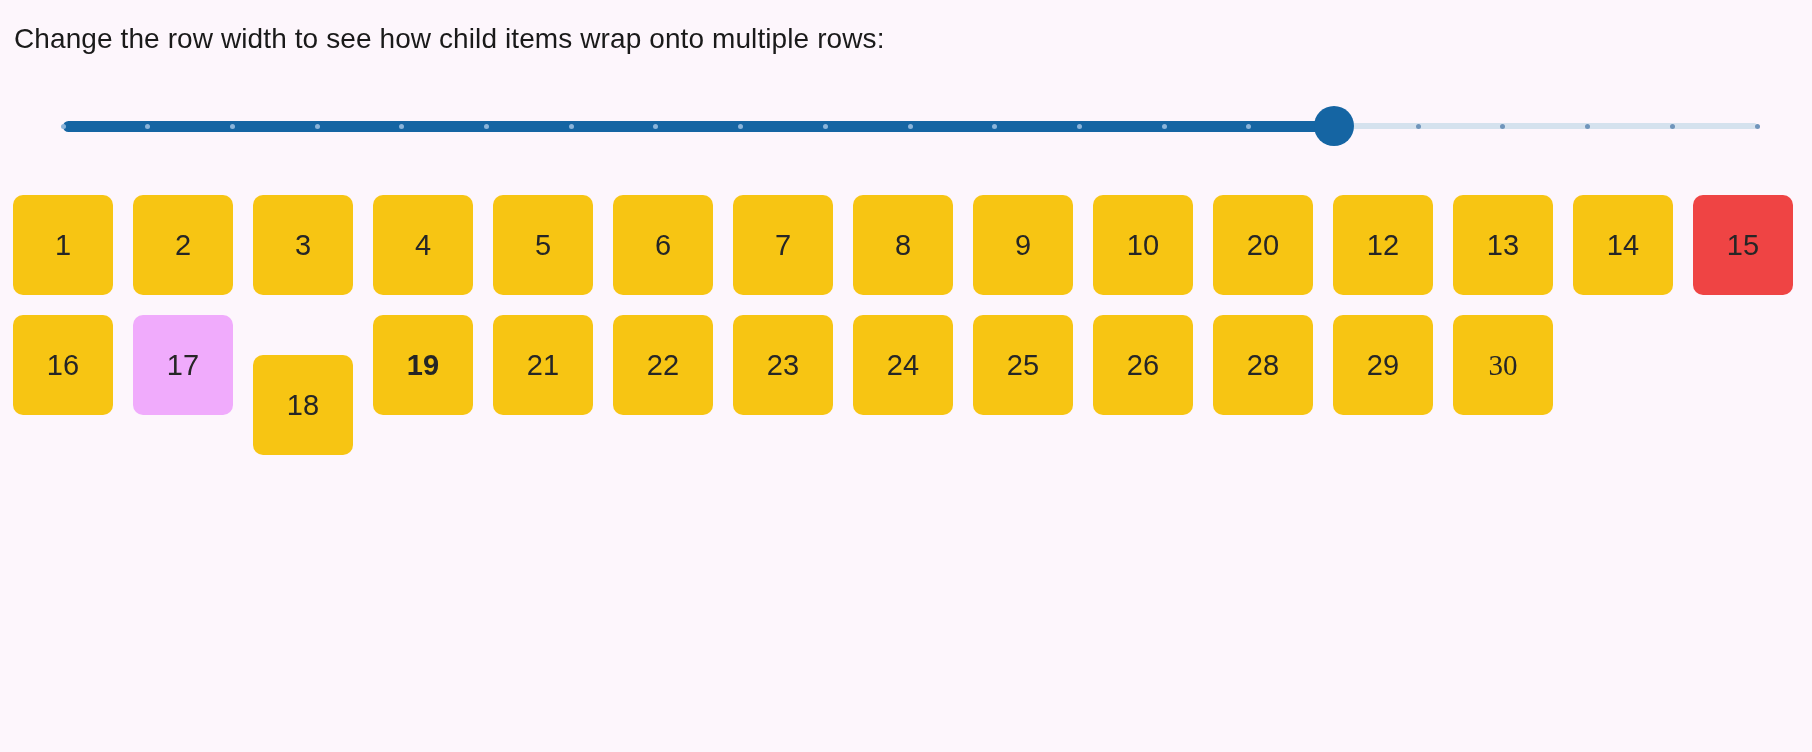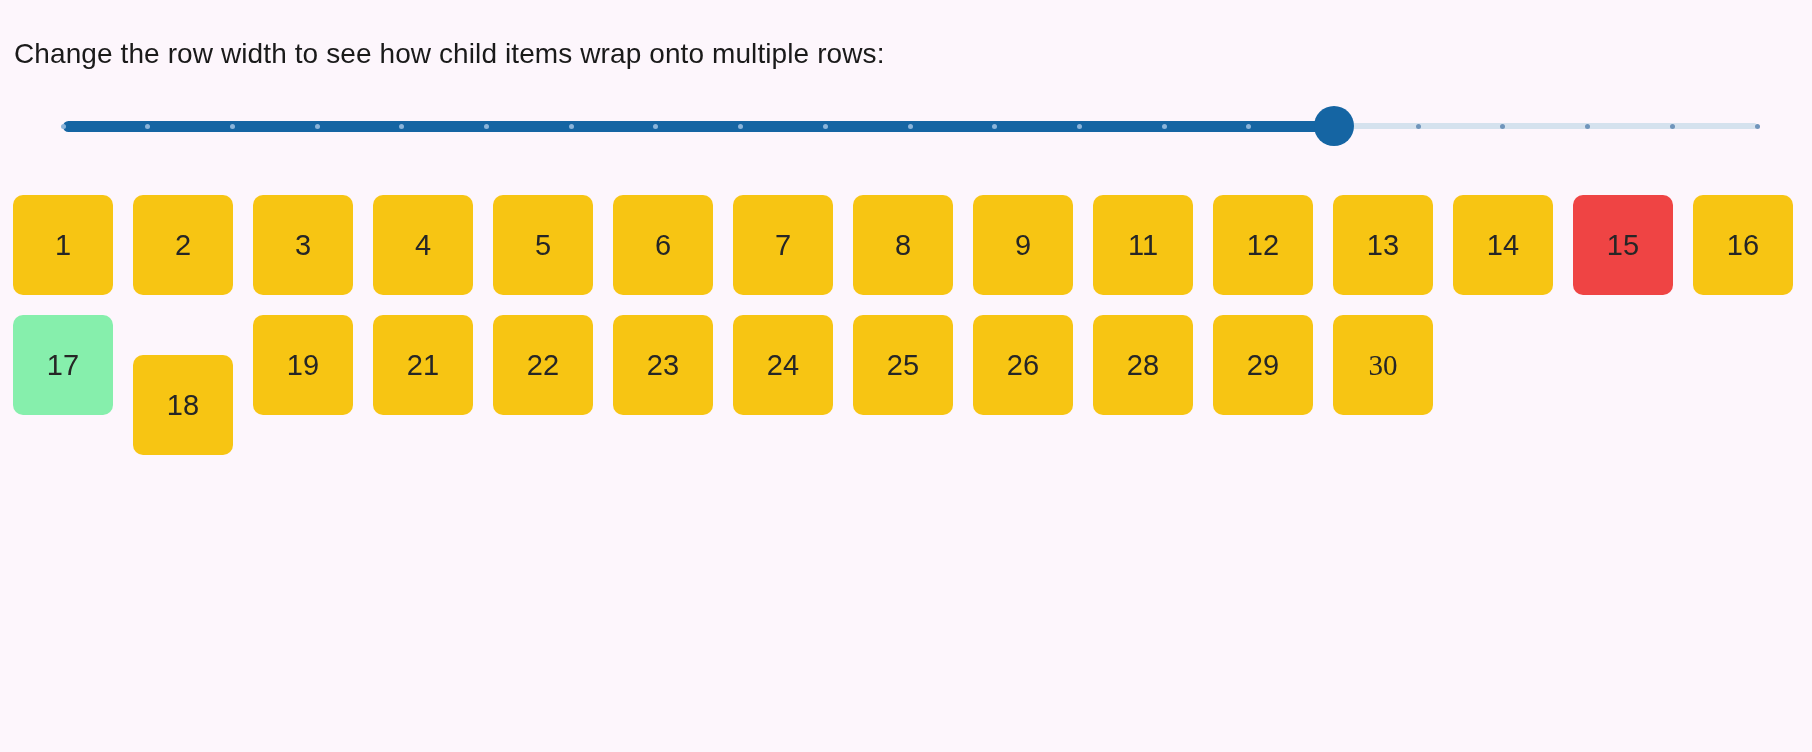--- a/index.html
+++ b/index.html
@@ -18,21 +18,20 @@
   }
   .title {
     position: absolute;
     left: 14px;
     top: 22px;
     font-size: 28px;
     line-height: 34px;
     font-weight: 400;
     letter-spacing: 0.1px;
     white-space: nowrap;
-    margin-top: 15px;
   }
   .slider {
     position: absolute;
     left: 0;
     top: 86px;
     width: 1812px;
     height: 80px;
   }
   .slider-rail {
     position: absolute;
@@ -123,29 +122,30 @@
   <div class="grid" id="grid">
       <div class="grid-item" style="background: rgb(247, 197, 19); color: rgb(38, 38, 38);">1</div>
       <div class="grid-item" style="background: rgb(247, 197, 19); color: rgb(38, 38, 38);">2</div>
       <div class="grid-item" style="background: rgb(247, 197, 19); color: rgb(38, 38, 38);">3</div>
       <div class="grid-item" style="background: rgb(247, 197, 19); color: rgb(38, 38, 38);">4</div>
       <div class="grid-item" style="background: rgb(247, 197, 19); color: rgb(38, 38, 38);">5</div>
       <div class="grid-item" style="background: rgb(247, 197, 19); color: rgb(38, 38, 38);">6</div>
       <div class="grid-item" style="background: rgb(247, 197, 19); color: rgb(38, 38, 38);">7</div>
       <div class="grid-item" style="background: rgb(247, 197, 19); color: rgb(38, 38, 38);">8</div>
       <div class="grid-item" style="background: rgb(247, 197, 19); color: rgb(38, 38, 38);">9</div>
-      <div class="grid-item" style="background: rgb(247, 197, 19); color: rgb(38, 38, 38);">11</div>
+      <div class="grid-item" style="background: rgb(247, 197, 19); color: rgb(38, 38, 38);">10</div>
+      <div class="grid-item" style="background: rgb(247, 197, 19); color: rgb(38, 38, 38);">20</div>
       <div class="grid-item" style="background: rgb(247, 197, 19); color: rgb(38, 38, 38);">12</div>
       <div class="grid-item" style="background: rgb(247, 197, 19); color: rgb(38, 38, 38);">13</div>
       <div class="grid-item" style="background: rgb(247, 197, 19); color: rgb(38, 38, 38);">14</div>
       <div class="grid-item" style="background: #ef4444; color: rgb(38, 38, 38);">15</div>
       <div class="grid-item" style="background: rgb(247, 197, 19); color: rgb(38, 38, 38);">16</div>
-      <div class="grid-item" style="background: #86efac; color: rgb(38, 38, 38);">17</div>
+      <div class="grid-item" style="background: #f0abfc; color: rgb(38, 38, 38);">17</div>
       <div class="grid-item" style="background: rgb(247, 197, 19); color: rgb(38, 38, 38); margin-top: 40px;">18</div>
-      <div class="grid-item" style="background: rgb(247, 197, 19); color: rgb(38, 38, 38);">19</div>
+      <div class="grid-item" style="background: rgb(247, 197, 19); color: rgb(38, 38, 38); font-weight: bold;">19</div>
       <div class="grid-item" style="background: rgb(247, 197, 19); color: rgb(38, 38, 38);">21</div>
       <div class="grid-item" style="background: rgb(247, 197, 19); color: rgb(38, 38, 38);">22</div>
       <div class="grid-item" style="background: rgb(247, 197, 19); color: rgb(38, 38, 38);">23</div>
       <div class="grid-item" style="background: rgb(247, 197, 19); color: rgb(38, 38, 38); text-align: right;">24</div>
       <div class="grid-item" style="background: rgb(247, 197, 19); color: rgb(38, 38, 38);">25</div>
       <div class="grid-item" style="background: rgb(247, 197, 19); color: rgb(38, 38, 38);">26</div>
       <div class="grid-item" style="background: rgb(247, 197, 19); color: rgb(38, 38, 38);">28</div>
       <div class="grid-item" style="background: rgb(247, 197, 19); color: rgb(38, 38, 38);">29</div>
       <div class="grid-item" style="background: rgb(247, 197, 19); color: rgb(38, 38, 38); font-family: Liberation Serif, serif;">30</div>
     </div>

